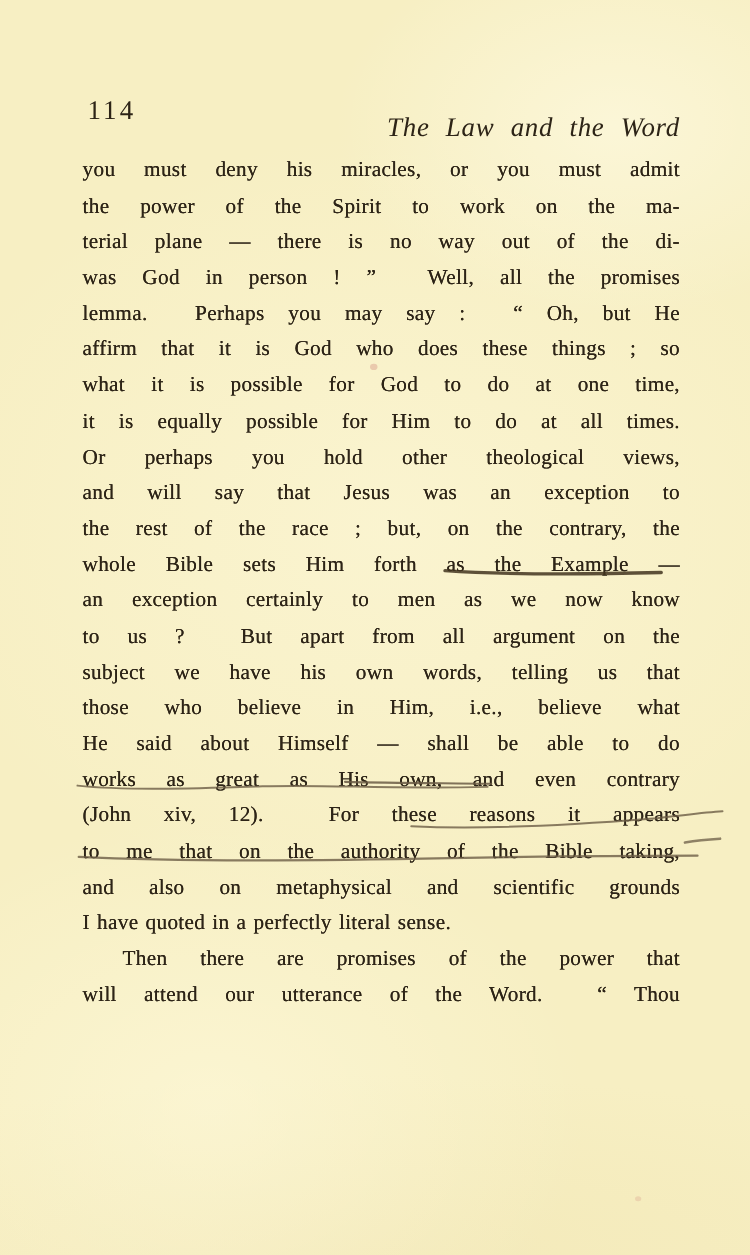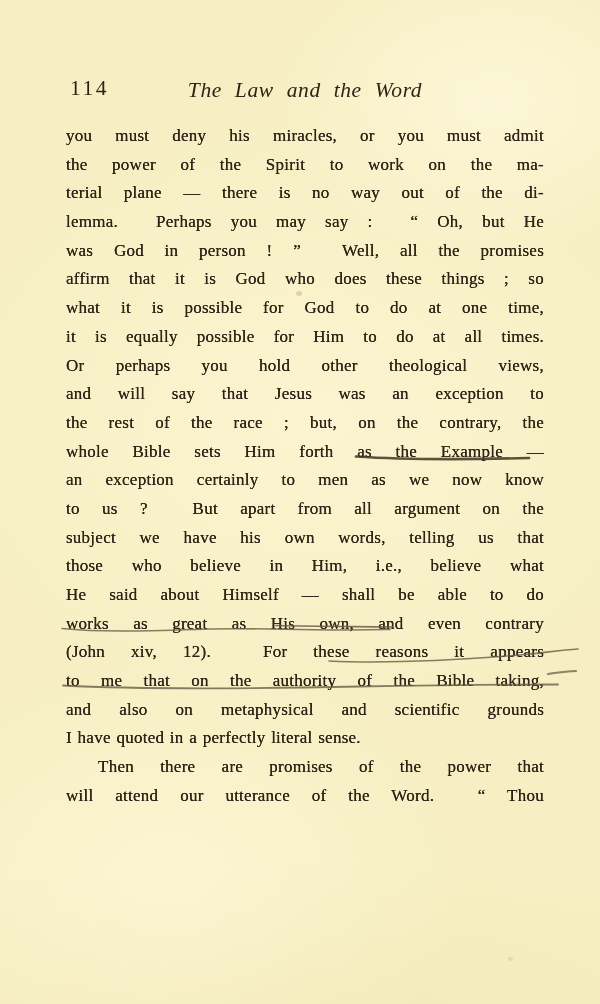--- a/index.html
+++ b/index.html
@@ -31,22 +31,22 @@
   }
 
   
   .header { position: absolute; top: 76px; left: 66px; width: 478px; height: 30px; }
   .pagenum {
     position: absolute; left: 4px; top: 0;
     font-size: 21.5px; letter-spacing: 2.5px;
     color: var(--ink);
   }
   .runtitle {
-    position: absolute; left: 0; top: 2px; width: 100%;
-    text-align: center;
+    position: absolute; left: 0; top: 14px; width: 100%;
+    text-align: right;
     font-style: italic;
     font-size: 21.5px;
     letter-spacing: 0.6px;
     word-spacing: 7px;
   }
 
   
   .textblock {
     position: absolute;
     top: 122px; left: 66px;
@@ -86,22 +86,22 @@
 
   <div class="header">
     <span class="pagenum">114</span>
     <span class="runtitle">The Law and the Word</span>
   </div>
 
   <div class="textblock">
     <div class="line">you must deny his miracles, or you must admit</div>
     <div class="line">the power of the Spirit to work on the ma-</div>
     <div class="line">terial plane — there is no way out of the di-</div>
+    <div class="line">was God in person ! ”  Well, all the promises</div>
     <div class="line">lemma.  Perhaps you may say :  “ Oh, but He</div>
-    <div class="line">was God in person ! ”  Well, all the promises</div>
     <div class="line">affirm that it is God who does these things ; so</div>
     <div class="line">what it is possible for God to do at one time,</div>
     <div class="line">it is equally possible for Him to do at all times.</div>
     <div class="line">Or perhaps you hold other theological views,</div>
     <div class="line">and will say that Jesus was an exception to</div>
     <div class="line">the rest of the race ; but, on the contrary, the</div>
     <div class="line">whole Bible sets Him forth as the Example —</div>
     <div class="line">an exception certainly to men as we now know</div>
     <div class="line">to us ?  But apart from all argument on the</div>
     <div class="line">subject we have his own words, telling us that</div>

